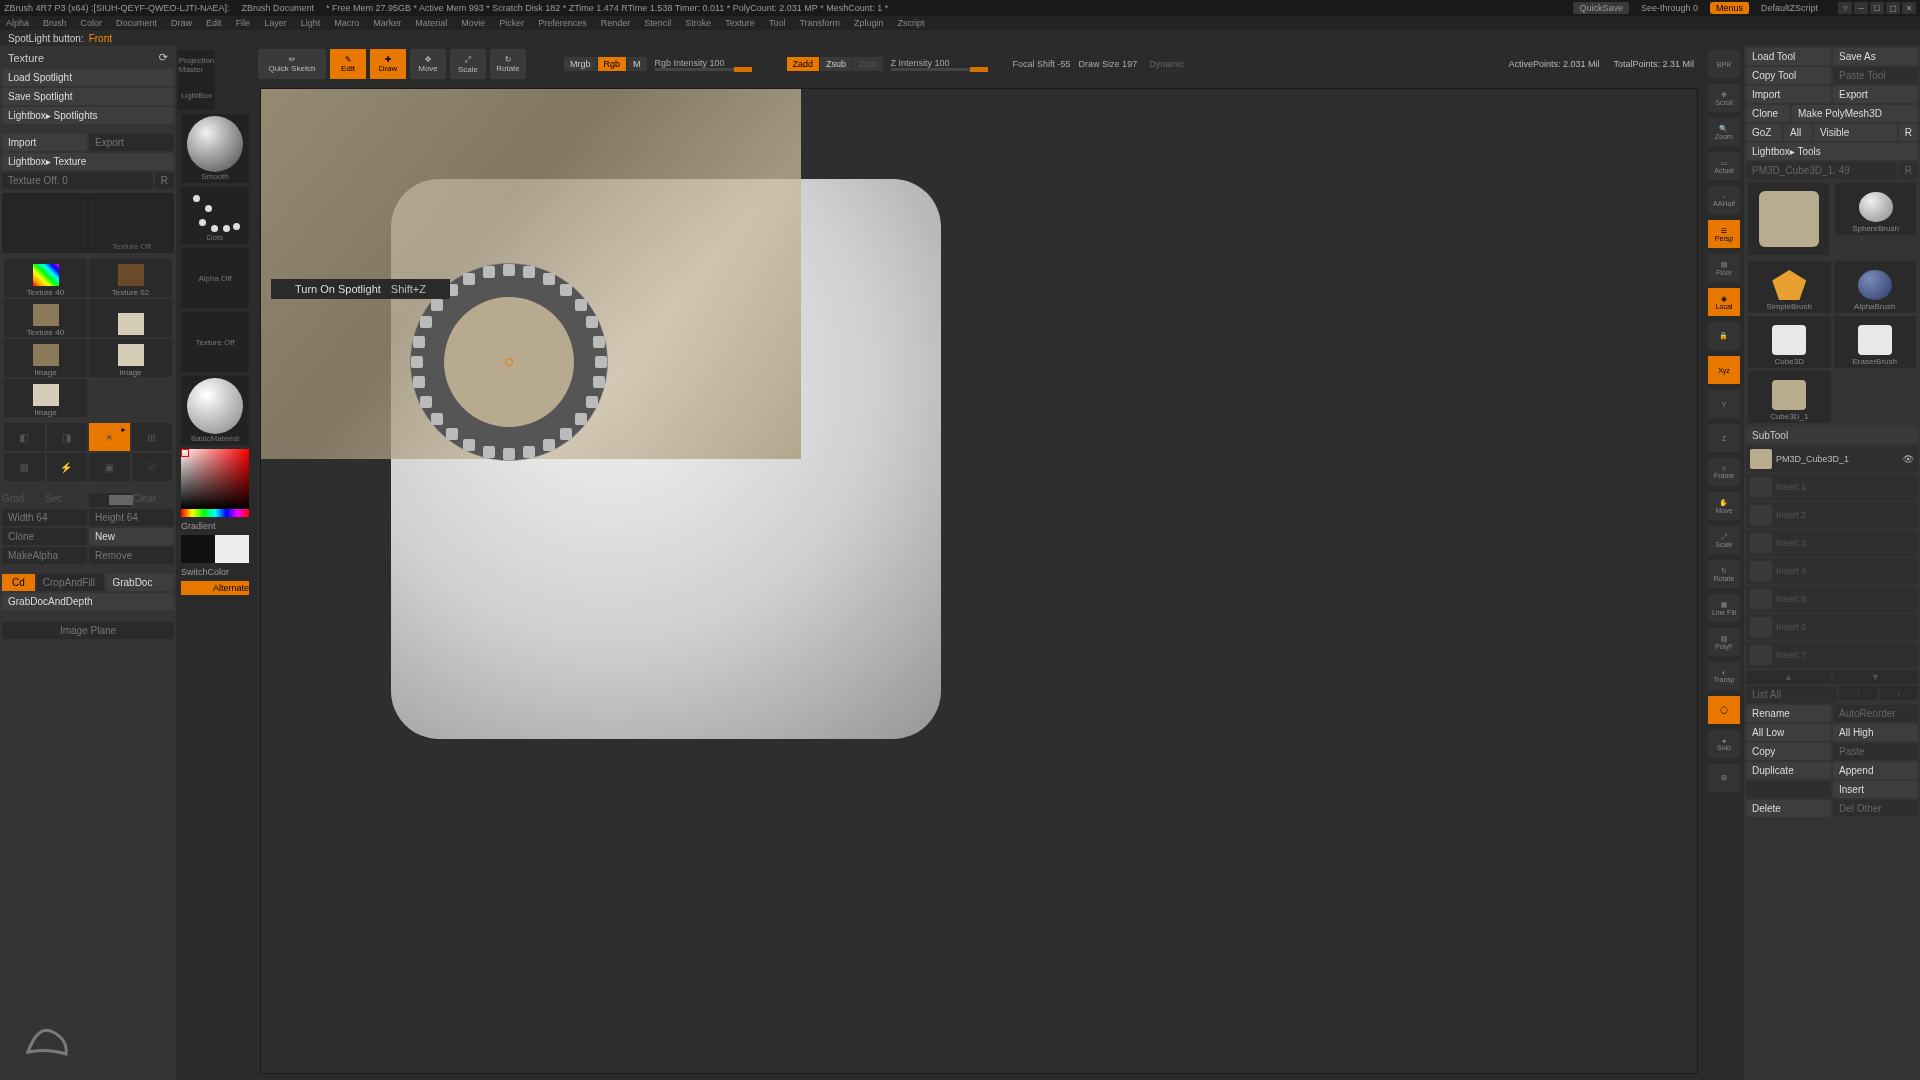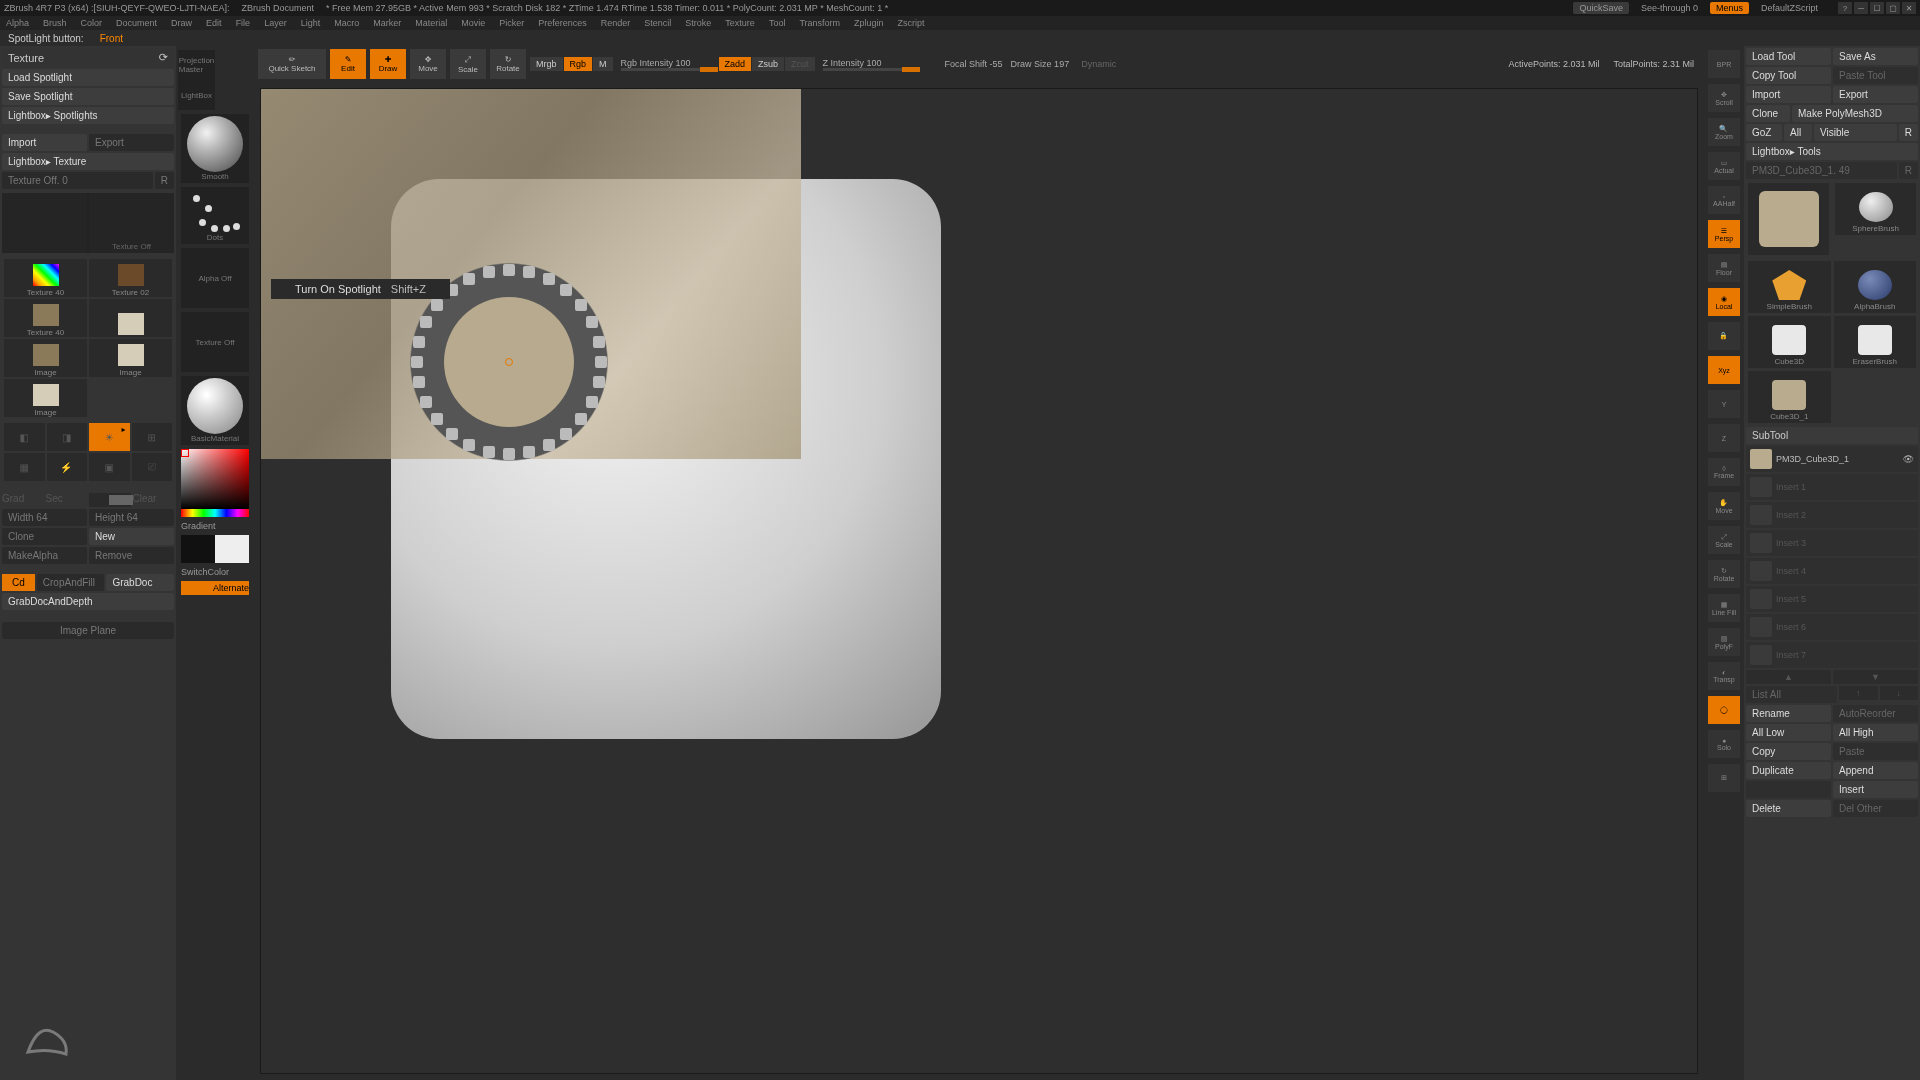--- a/index.html
+++ b/index.html
@@ -12,21 +12,21 @@
 .titlebar .menusbtn { background:#e87800; color:#000; padding:1px 6px; border-radius:2px; }
 .titlebar .wins { display:flex; gap:2px; margin-left:8px; }
 .titlebar .wins span { width:14px; height:12px; background:#333; display:flex; align-items:center; justify-content:center; font-size:8px;}
 
 
 .menurow { height:14px; background:#232323; display:flex; align-items:center; padding:0 6px; gap:14px; font-size:9px; color:#888; }
 .menurow span { cursor:pointer; }
 
 
 .statusline { height:16px; background:#2b2b2b; display:flex; align-items:center; padding:0 8px; font-size:10px; color:#ccc;}
-.statusline .val { color:#ff8800; margin-left:16px;}
+.statusline .val { color:#ff8800; margin-left:5px;}
 
 
 .layout { display:flex; height:calc(100% - 46px); }
 
 
 .leftpanel { width:176px; background:#343434; display:flex; flex-direction:column; padding:2px; gap:2px;}
 .leftpanel .hdr { background:#333; color:#ccc; font-size:11px; padding:3px 6px; display:flex; justify-content:space-between; align-items:center;}
 .leftpanel .btn { background:#3d3d3d; color:#ddd; padding:3px 6px; font-size:10px; border-radius:2px; cursor:pointer;}
 .leftpanel .btn.dark { background:#2a2a2a; color:#777;}
 .leftpanel .row2 { display:flex; gap:2px;}
@@ -61,21 +61,21 @@
 .bwrow .blk { background:#111;}
 .bwrow .wht { background:#eee;}
 .orangebtn { background:#e87800; color:#000; width:68px; text-align:right; padding:2px 0; font-size:9px;}
 
 
 .canvaswrap { flex:1; background:#2b2b2b; position:relative; display:flex; flex-direction:column;}
 .canvastoolbar { height:36px; background:#2b2b2b; display:flex; align-items:center; gap:4px; padding:2px 4px;}
 .tb-btn { height:30px; min-width:36px; background:#3a3a3a; display:flex; flex-direction:column; align-items:center; justify-content:center; font-size:8px; color:#bbb; padding:0 4px;}
 .tb-btn.active { background:#e87800; color:#000;}
 .tb-btn.wide { min-width:68px;}
-.tb-seg { display:flex; gap:1px; }
+.tb-seg { display:flex; gap:1px; margin-left:34px;}
 .tb-label { font-size:9px; color:#aaa; padding:0 4px;}
 .tb-pill { background:#3a3a3a; padding:2px 6px; font-size:9px; color:#ccc;}
 .tb-pill.active { background:#e87800; color:#000;}
 .sliderline { height:3px; background:#444; width:90px; position:relative; margin:0 4px;}
 .sliderline .mk { position:absolute; width:18px; height:5px; background:#d87000; top:-1px; left:70%;}
 .rightstats { display:flex; flex-direction:row; gap:14px; font-size:9px; color:#bbb; margin-left:auto; margin-right:6px;}
 .minimap { position:absolute; top:48px; right:10px; width:56px; height:8px; background:#444;}
 .minimap .mk { position:absolute; width:18px; height:8px; background:#888; right:0;}
 
 .canvas { flex:1; background:#2e2e2e; margin:6px; position:relative; border:1px solid #1a1a1a;}

